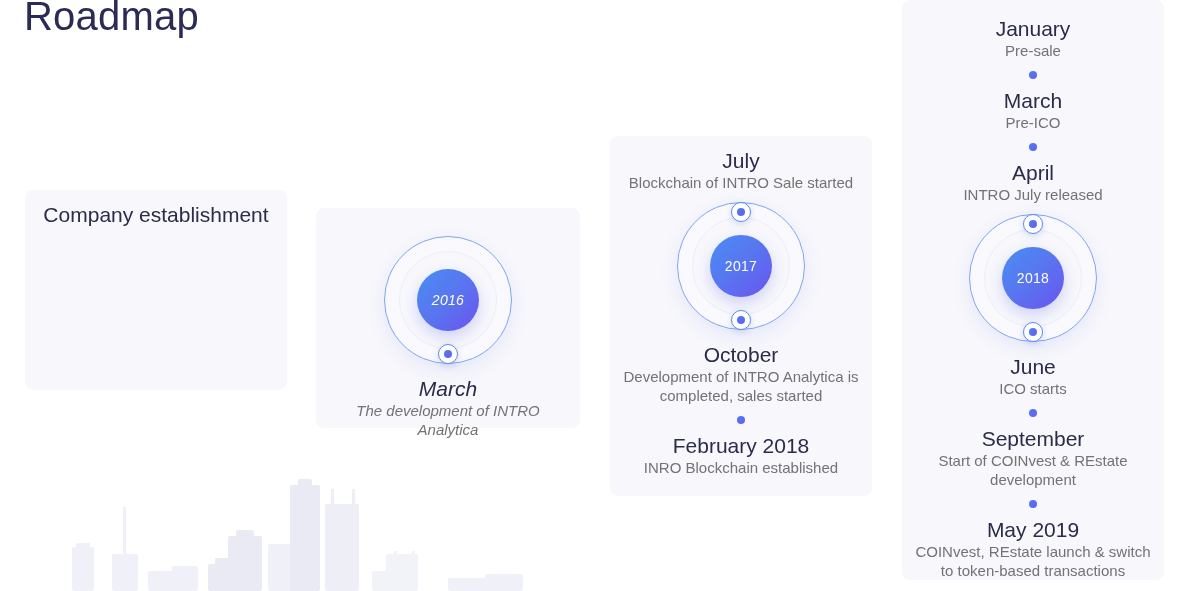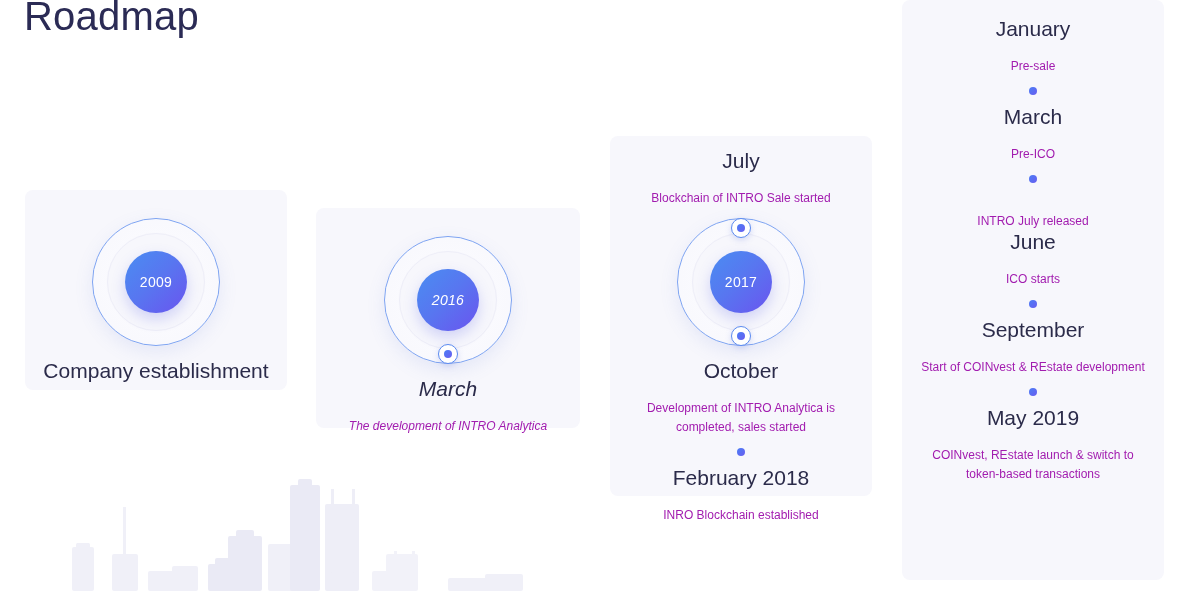--- a/index.html
+++ b/index.html
@@ -58,24 +58,24 @@
 
   
   .event { text-align: center; width: 100%; }
   .event .month {
     font-size: 21px;
     font-weight: 400;
     color: #2b2b4a;
     line-height: 21px;
   }
   .event .desc {
-    font-size: 12px;
-    color: #a21caf;
+    font-size: 15px;
+    color: #737373;
     line-height: 19px;
-    margin-top: 18px;
+    margin-top: 2px;
   }
 
   
   .sep-dot {
     width: 8px;
     height: 8px;
     border-radius: 50%;
     background: linear-gradient(135deg, #4a7ef5 0%, #6a5df0 100%);
     margin: 11px auto;
     flex: none;
@@ -189,25 +189,20 @@
     <rect x="334" y="85" width="3" height="12"></rect>
   </g>
   <g fill="#f0f0f8">
     <rect x="388" y="112" width="42" height="13" rx="2"></rect>
     <rect x="425" y="108" width="38" height="17" rx="2"></rect>
   </g>
 </svg>
 
 <div class="card c1">
   <div class="card-inner">
-    <div class="orbit-wrap">
-      <div class="orbit-ring"></div>
-      <div class="orbit-ring-mid"></div>
-      <div class="orbit-core">2009</div>
-    </div>
     <div class="event">
       <div class="month">Company establishment</div>
 
     </div>
   </div>
 </div>
 
 <div class="card c2">
   <div class="card-inner">
     <div class="orbit-wrap">
@@ -254,21 +249,29 @@
       <div class="month">January</div>
       <div class="desc">Pre-sale</div>
     </div>
     <div class="sep-dot"></div>
     <div class="event">
       <div class="month">March</div>
       <div class="desc">Pre-ICO</div>
     </div>
     <div class="sep-dot"></div>
     <div class="event">
+      <div class="month">April</div>
       <div class="desc">INTRO July released</div>
+    </div>
+    <div class="orbit-wrap" style="margin-top:-4px;">
+      <div class="orbit-ring"></div>
+      <div class="orbit-ring-mid"></div>
+      <div class="orbit-core">2018</div>
+      <div class="orbit-marker top"></div>
+      <div class="orbit-marker bottom"></div>
     </div>
     <div class="event">
       <div class="month">June</div>
       <div class="desc">ICO starts</div>
     </div>
     <div class="sep-dot"></div>
     <div class="event">
       <div class="month">September</div>
       <div class="desc">Start of COINvest &amp; REstate development</div>
     </div>

